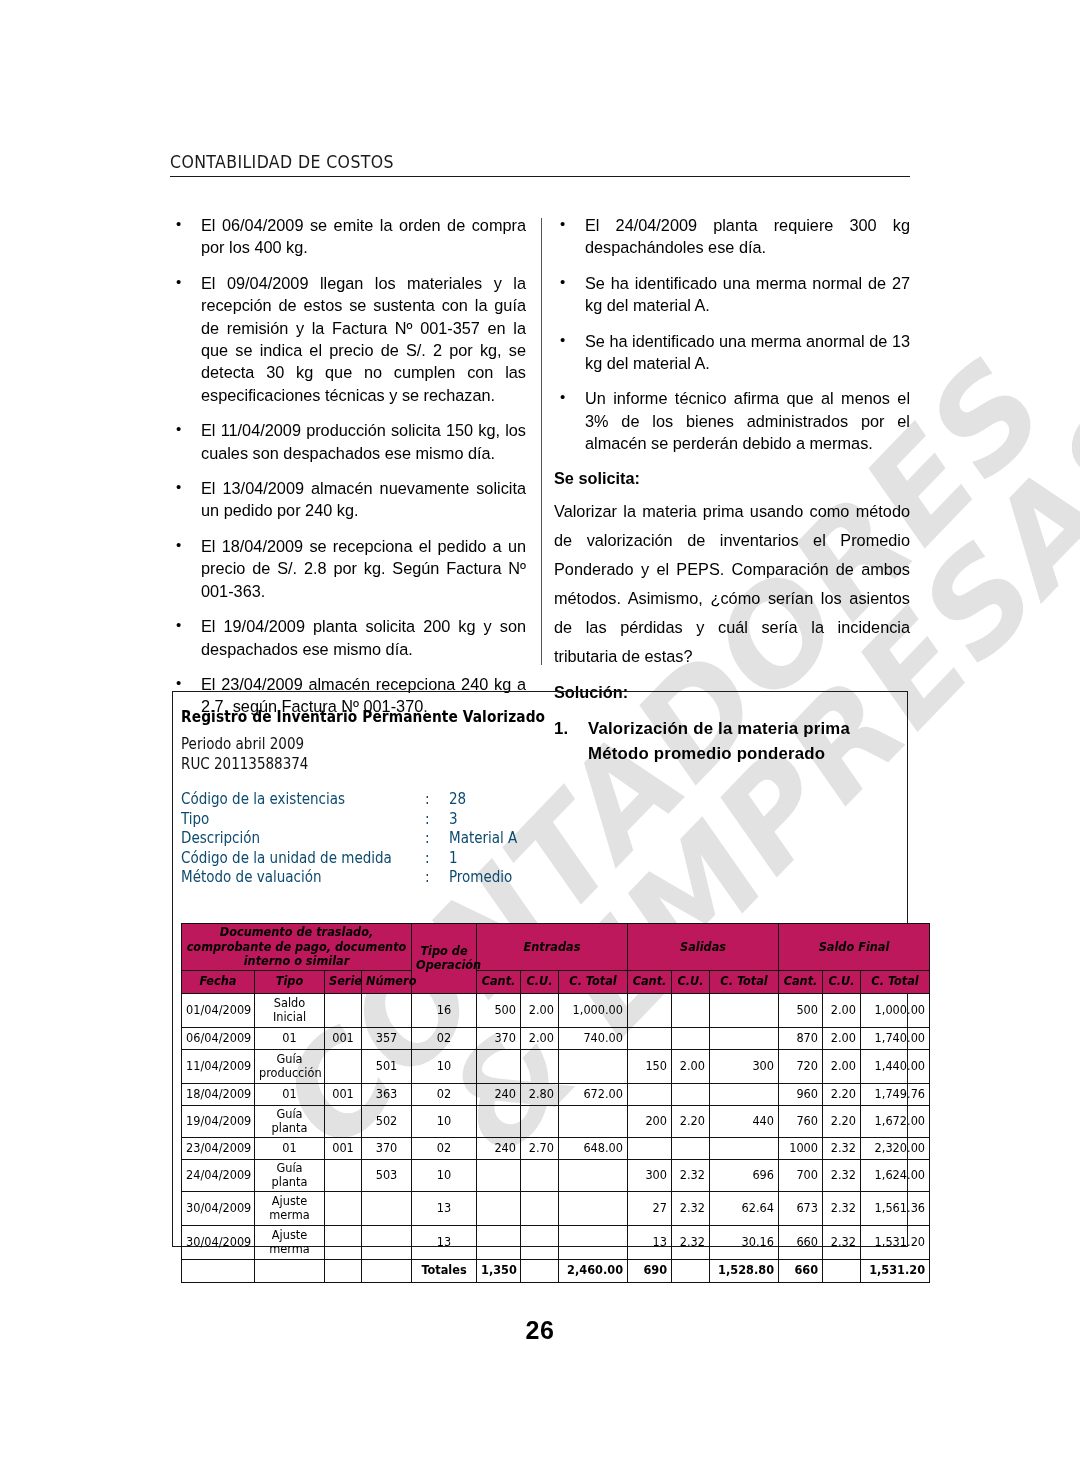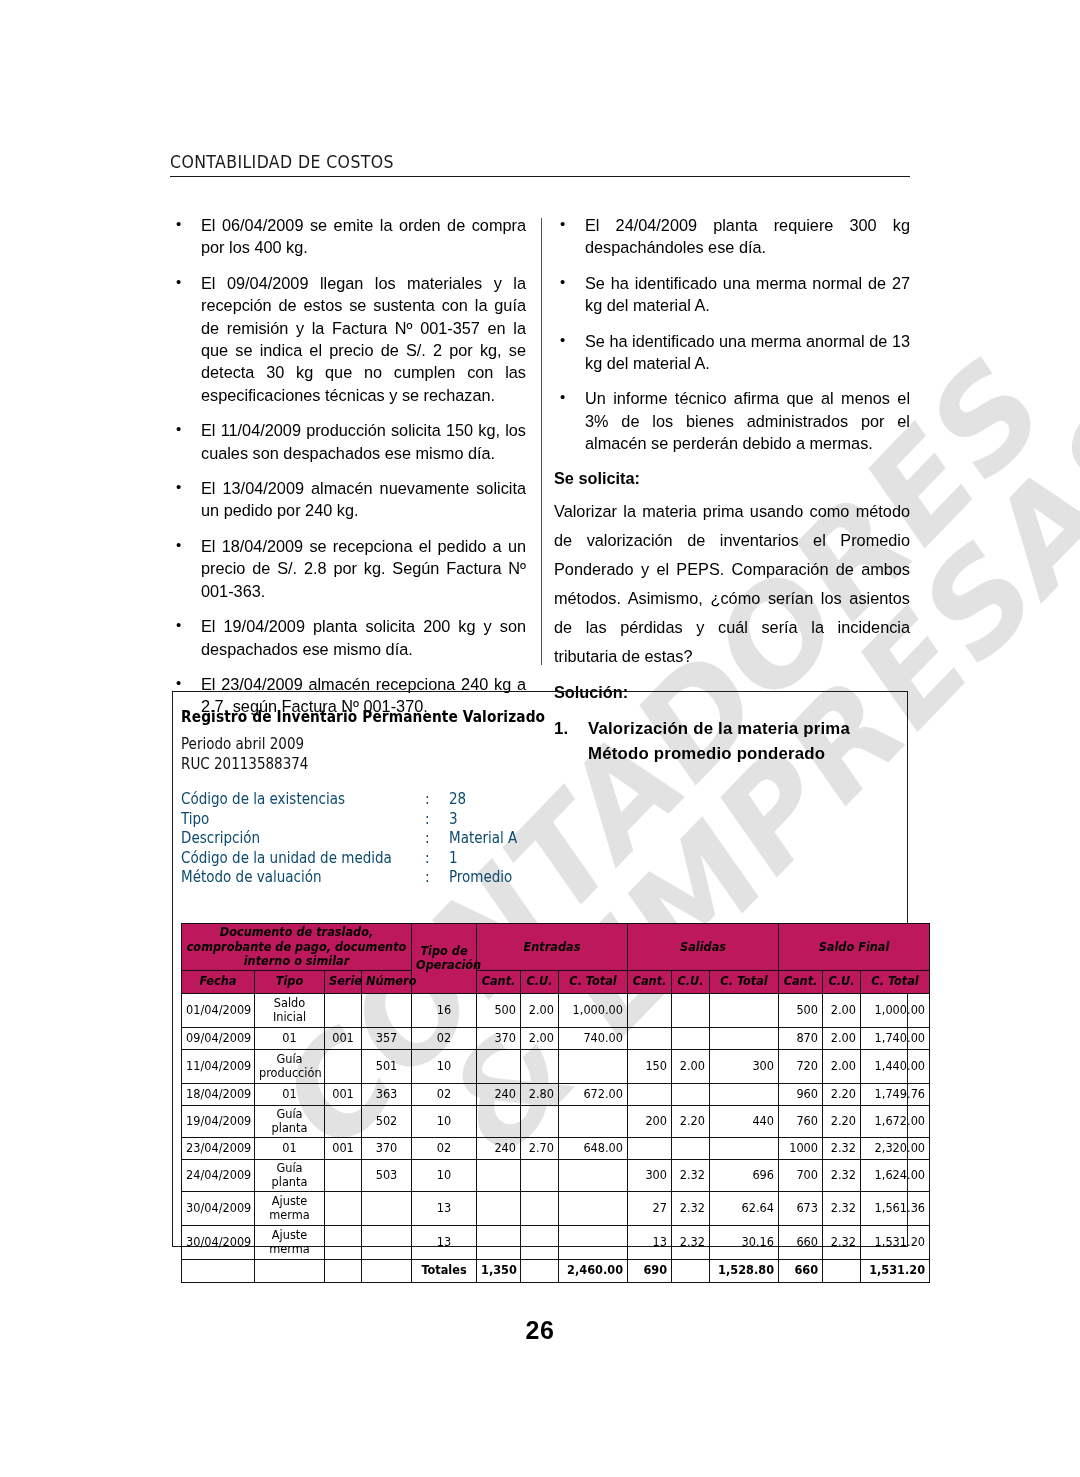--- a/index.html
+++ b/index.html
@@ -390,21 +390,21 @@
               <td class="r">2.00</td>
               <td class="r">1,000.00</td>
               <td class="r"></td>
               <td class="r"></td>
               <td class="r"></td>
               <td class="r">500</td>
               <td class="r">2.00</td>
               <td class="r">1,000.00</td>
             </tr>
             <tr class="body-row">
-              <td class="c">09/04/2009</td>
+              <td class="c">06/04/2009</td>
               <td class="c">01</td>
               <td class="c">001</td>
               <td class="c">357</td>
               <td class="c">02</td>
               <td class="r">370</td>
               <td class="r">2.00</td>
               <td class="r">740.00</td>
               <td class="r"></td>
               <td class="r"></td>
               <td class="r"></td>

